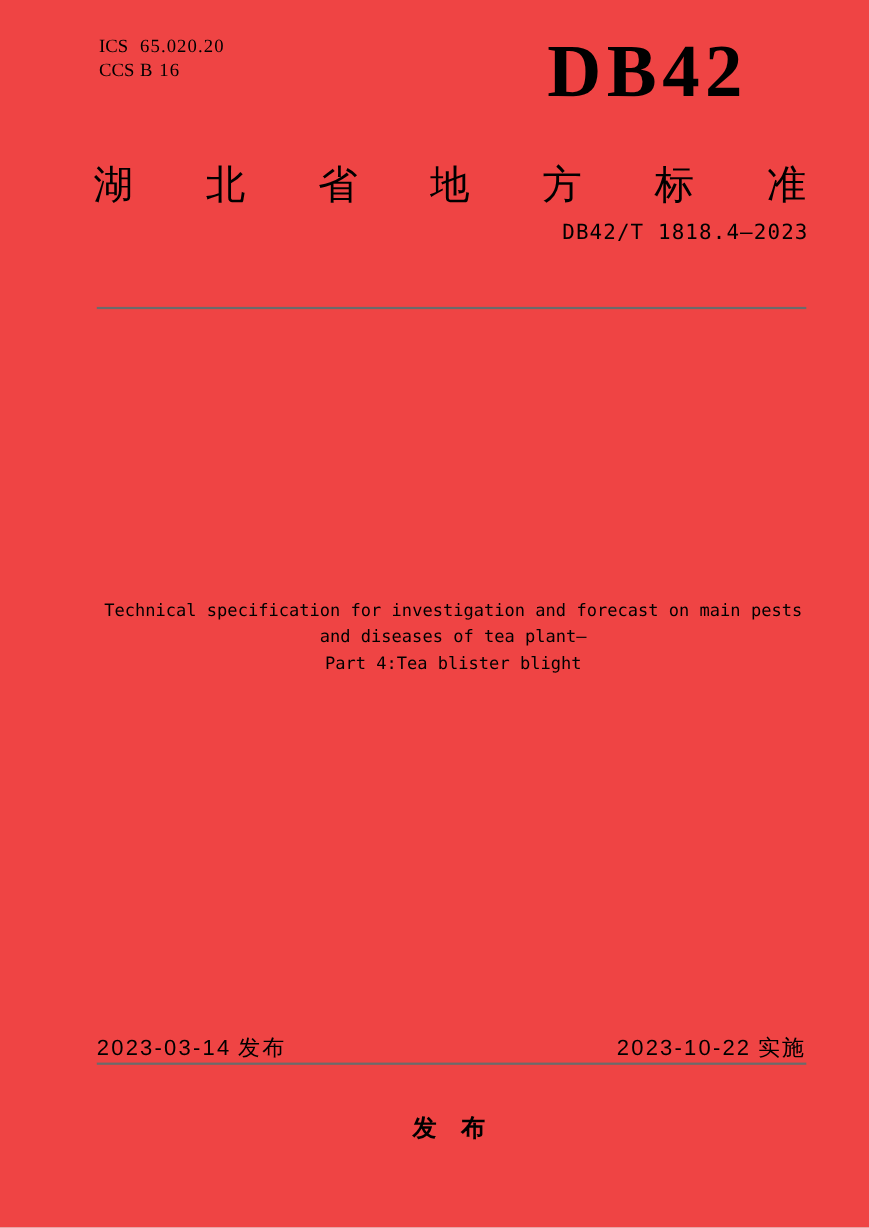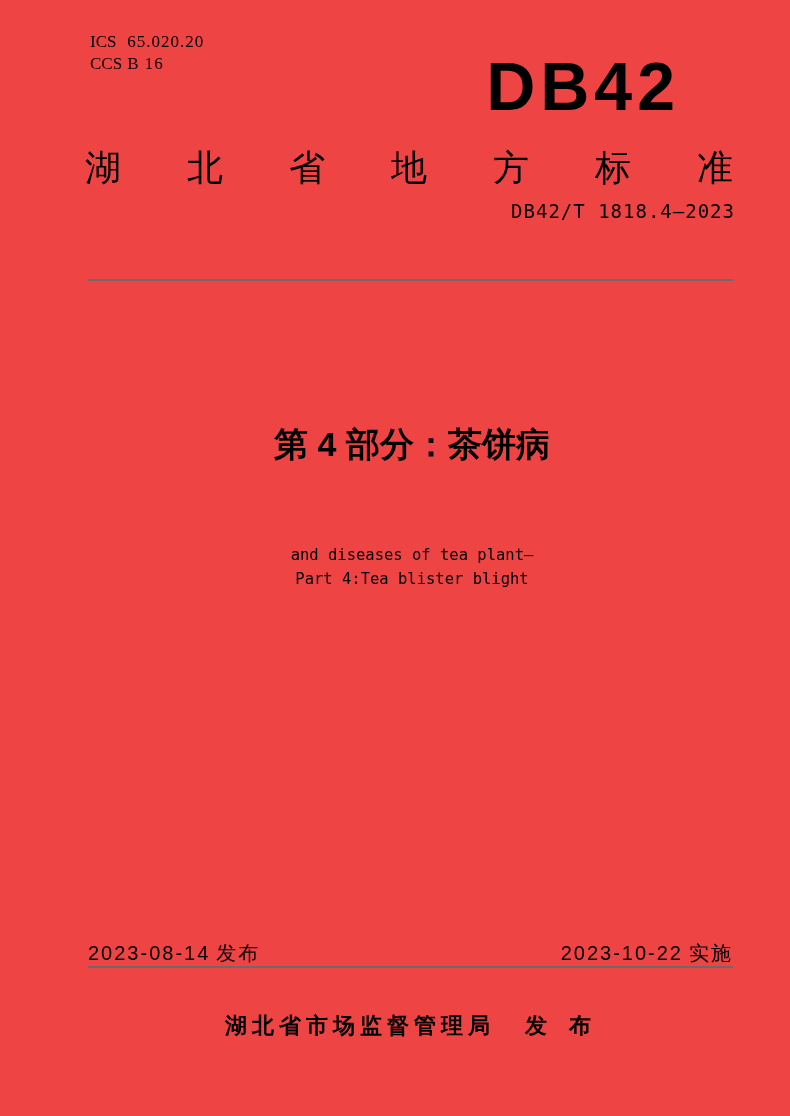--- a/index.html
+++ b/index.html
@@ -32,23 +32,23 @@
     display: inline-block;
     width: 33px;
   }
   .class-value {
     letter-spacing: 1px;
   }
 
   
   .db-logo {
     position: absolute;
-    top: 52px;
+    top: 30px;
     right: 110px;
-    font-family: Liberation Sans, sans-serif;
+    font-family: Liberation Serif, serif;
     font-weight: bold;
     font-size: 68px;
     line-height: 1;
     letter-spacing: 5px;
     white-space: nowrap;
   }
 
   
   .std-name {
     position: absolute;
@@ -159,37 +159,36 @@
 
   <div class="db-logo">DB42</div>
 
   <div class="std-name">湖北省地方标准</div>
 
   <div class="std-number">DB42/T 1818.4—2023</div>
 
   <div class="rule rule-top"></div>
 
   <div class="title-block">
-    <div>第 4 部分：茶饼病</div>
   </div>
 
   <div class="subtitle-block">
+    <div>Technical specification for investigation and forecast on main pests</div>
     <div>and diseases of tea plant—</div>
     <div>Part 4:Tea blister blight</div>
   </div>
 
   <div class="dates-row">
     <span>
-      <span class="date-value">2023-08-14</span><span>发布</span>
+      <span class="date-value">2023-03-14</span><span>发布</span>
     </span>
     <span>
       <span class="date-value">2023-10-22</span><span>实施</span>
     </span>
   </div>
 
   <div class="rule rule-bottom"></div>
 
   <div class="footer-row">
-    <span class="footer-publisher">湖北省市场监督管理局</span>
     <span class="footer-action">发 布</span>
   </div>
 
 </div>
 
 </body></html>

